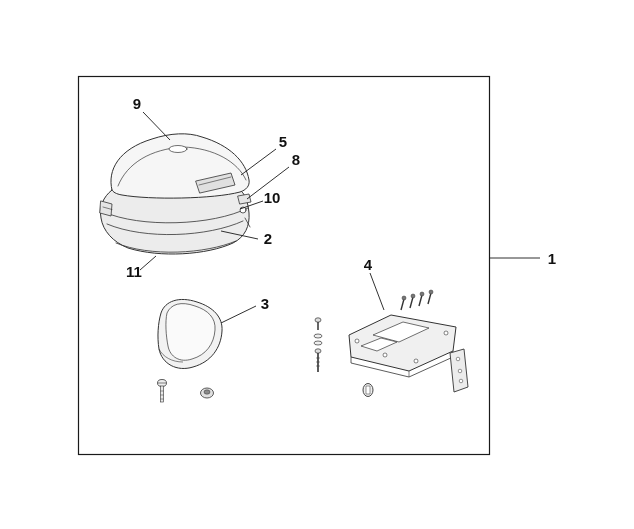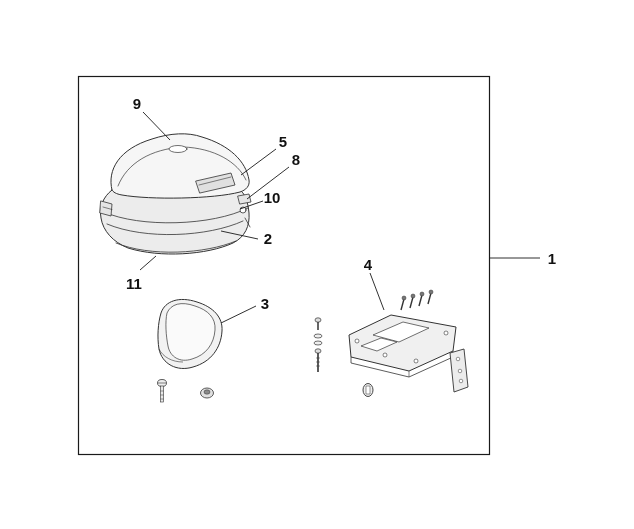--- a/index.html
+++ b/index.html
@@ -138,18 +138,18 @@
       <line x1="370" y1="273" x2="384" y2="310"></line>
       <line x1="489" y1="258" x2="540" y2="258"></line>
     </g>
   </svg>
 
   <div class="callout" style="left:137px; top:103px;">9</div>
   <div class="callout" style="left:283px; top:141px;">5</div>
   <div class="callout" style="left:296px; top:159px;">8</div>
   <div class="callout" style="left:272px; top:197px;">10</div>
   <div class="callout" style="left:268px; top:238px;">2</div>
-  <div class="callout" style="left:134px; top:283px;">11</div>
+  <div class="callout" style="left:134px; top:271px;">11</div>
   <div class="callout" style="left:265px; top:303px;">3</div>
   <div class="callout" style="left:368px; top:264px;">4</div>
   <div class="callout" style="left:552px; top:258px;">1</div>
 
 </div>
 
 </body></html>

